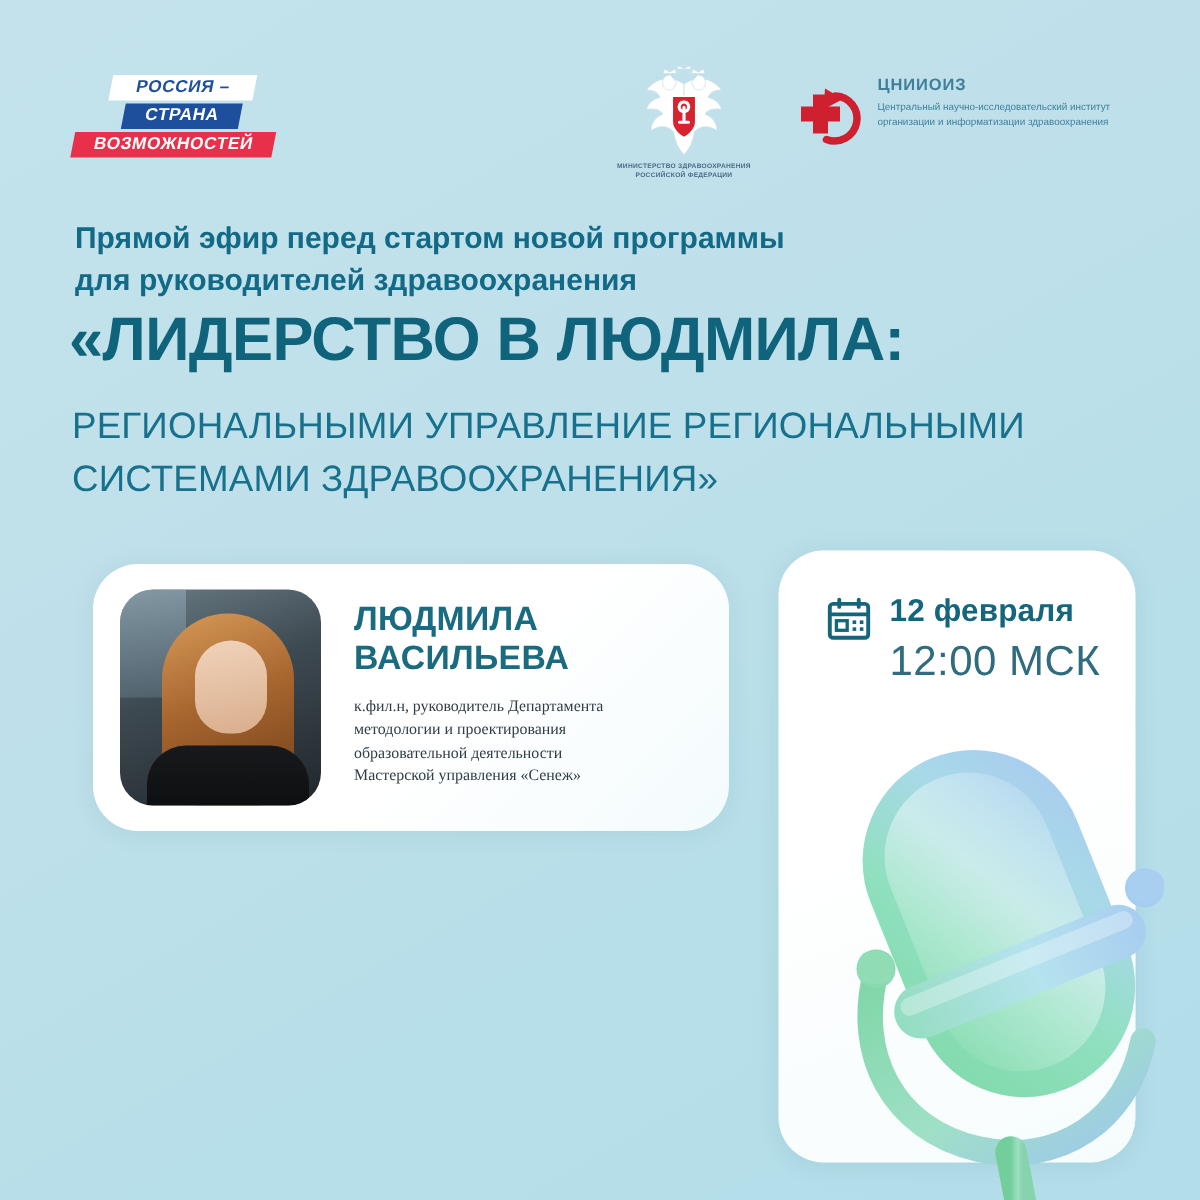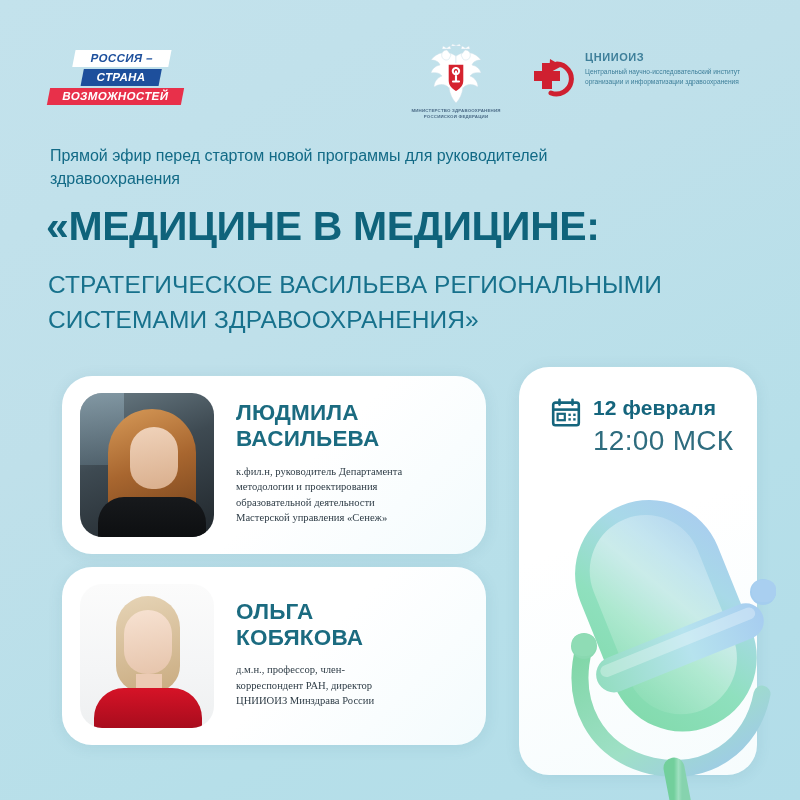--- a/index.html
+++ b/index.html
@@ -151,22 +151,22 @@
     color: #3e7f9a;
     max-width: 158px;
   }
 
   
   .kicker {
     position: absolute;
     left: 50px;
     top: 145px;
     width: 500px;
-    font-size: 16px;
-    font-weight: normal;
+    font-size: 20px;
+    font-weight: bold;
     line-height: 1.42;
     color: #126a86;
   }
   .title-main {
     position: absolute;
     left: 46px;
     top: 206px;
     width: 730px;
     font-size: 41px;
     font-weight: bold;
@@ -385,55 +385,40 @@
         <path d="M20 4 L32 11 L19 18 Z" fill="#cf2030"></path>
       </svg>
       <div>
         <div class="cniioiz-title">ЦНИИОИЗ</div>
         <div class="cniioiz-sub">Центральный научно-исследовательский институт организации и информатизации здравоохранения</div>
       </div>
     </div>
   </div>
 
   <div class="kicker">Прямой эфир перед стартом новой программы для руководителей здравоохранения</div>
-  <div class="title-main">«МЕДИЦИНЕ В МЕДИЦИНЕ:</div>
-  <div class="title-sub">СТРАТЕГИЧЕСКОЕ ВАСИЛЬЕВА РЕГИОНАЛЬНЫМИ СИСТЕМАМИ ЗДРАВООХРАНЕНИЯ»</div>
+  <div class="title-main">«ЛИДЕРСТВО В ЛЮДМИЛА:</div>
+  <div class="title-sub">РЕГИОНАЛЬНЫМИ УПРАВЛЕНИЕ РЕГИОНАЛЬНЫМИ СИСТЕМАМИ ЗДРАВООХРАНЕНИЯ»</div>
 
   <div class="card card-speaker" id="speaker-card-1">
     <div class="photo photo-1">
       <div class="p1-bg"></div>
       <div class="p1-hair"></div>
       <div class="p1-face"></div>
       <div class="p1-body"></div>
     </div>
     <div class="speaker-text">
       <div class="speaker-name">ЛЮДМИЛА
 ВАСИЛЬЕВА</div>
       <div class="speaker-role">к.фил.н, руководитель Департамента
 методологии и проектирования
 образовательной деятельности
 Мастерской управления «Сенеж»</div>
     </div>
   </div>
 
-  <div class="card card-speaker" id="speaker-card-2">
-    <div class="photo photo-2">
-      <div class="p2-hair"></div>
-      <div class="p2-face"></div>
-      <div class="p2-neck"></div>
-      <div class="p2-body"></div>
-    </div>
-    <div class="speaker-text">
-      <div class="speaker-name">ОЛЬГА
-КОБЯКОВА</div>
-      <div class="speaker-role">д.м.н., профессор, член-
-корреспондент РАН, директор
-ЦНИИОИЗ Минздрава России</div>
-    </div>
-  </div>
 
   <div class="card card-date">
     <div class="date-inner">
       <svg class="cal-icon" width="30" height="30" viewBox="0 0 30 30">
         <rect x="2.2" y="4.6" width="25.6" height="22.6" rx="2.2" fill="none" stroke="#15657d" stroke-width="2.6"></rect>
         <path d="M2.2 11.6 H27.8" stroke="#15657d" stroke-width="2.6"></path>
         <path d="M8.5 1.8 V6.6 M21.5 1.8 V6.6" stroke="#15657d" stroke-width="2.6" stroke-linecap="round"></path>
         <rect x="6.6" y="15.8" width="7.2" height="6.4" fill="none" stroke="#15657d" stroke-width="2.2"></rect>
         <rect x="17.4" y="15.6" width="2.4" height="2.4" fill="#15657d"></rect>
         <rect x="22.2" y="15.6" width="2.4" height="2.4" fill="#15657d"></rect>

